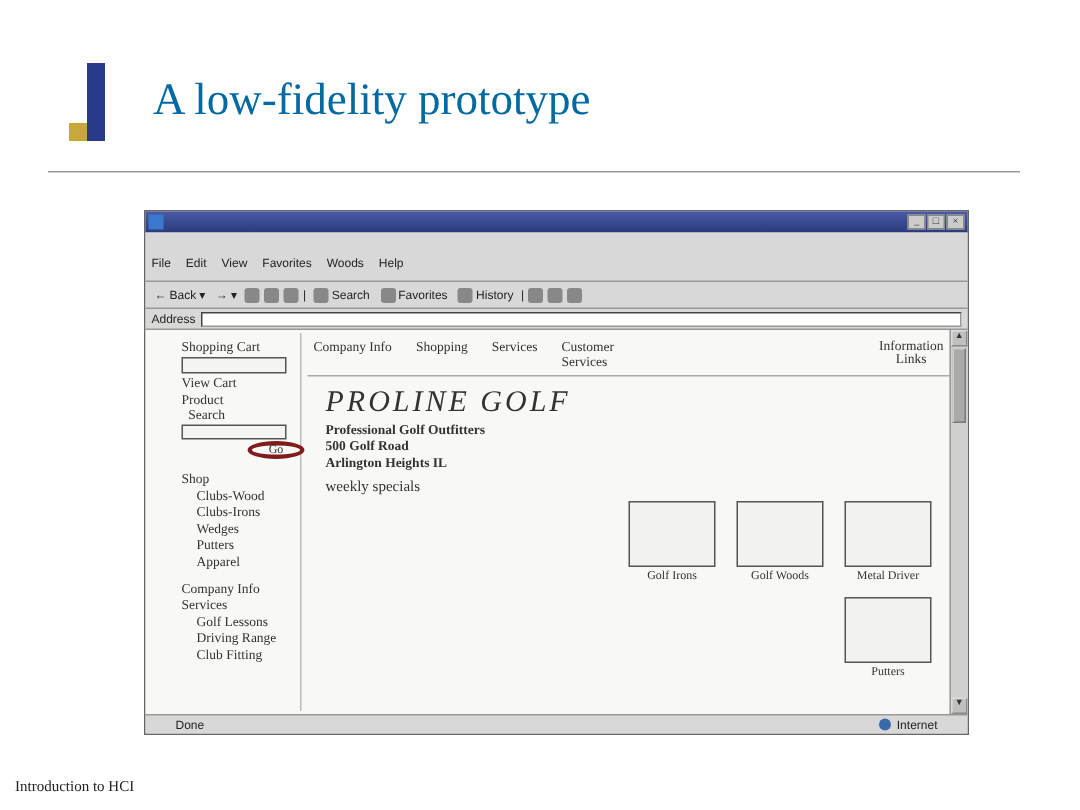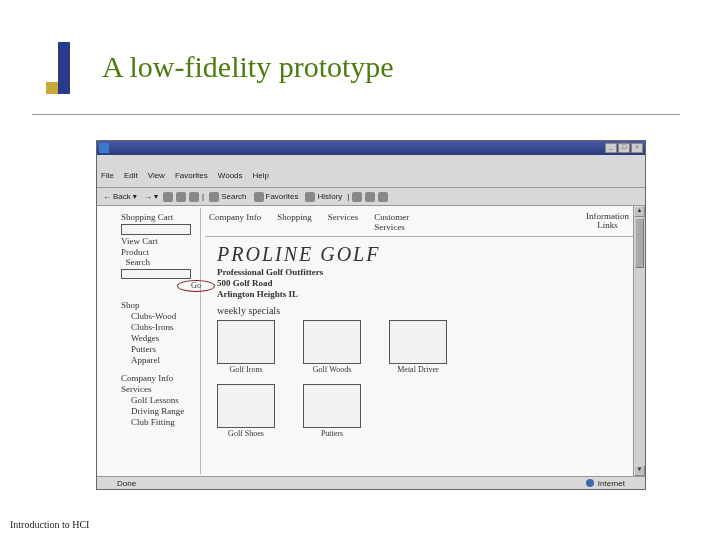--- a/index.html
+++ b/index.html
@@ -33,21 +33,21 @@
   top: 82px;
   width: 12px;
   height: 12px;
   background: #c8a838;
 }
 .slide-title {
   position: absolute;
   left: 102px;
   top: 50px;
   font-size: 30px;
-  color: #4d7c0f;
+  color: #0369a1;
 }
 .footer-text {
   position: absolute;
   left: 10px;
   bottom: 10px;
   font-size: 10px;
   color: #222;
 }
 .browser-frame {
   position: absolute;
@@ -221,29 +221,29 @@
 .sketch-sidebar div { margin-bottom: 1px; }
 .sketch-box {
   border: 1px solid #555;
   height: 11px;
   width: 70px;
   margin: 2px 0;
   background: #f4f4f2;
 }
 .indent { padding-left: 10px; }
 .go-btn {
-  border: 1px solid #7f1d1d;
+  border: 3px solid #7f1d1d;
   border-radius: 50%;
   width: 38px;
   height: 12px;
   display: inline-flex;
   align-items: center;
   justify-content: center;
   font-size: 8px;
-  margin-left: 56px;
+  margin-left: 44px;
   margin-top: -2px;
 }
 .sketch-main {
   position: absolute;
   left: 108px;
   top: 0;
   right: 0;
   bottom: 0;
 }
 .top-nav {
@@ -268,22 +268,23 @@
   font-size: 9px;
   margin-top: 1px;
   font-weight: bold;
 }
 .specials-label {
   font-size: 10px;
   padding: 2px 12px;
 }
 .specials-row {
   display: flex;
-  gap: 28px;
+  gap: 14px;
   padding: 2px 12px;
+  justify-content: flex-end;
 }
 .spec-item {
   display: flex;
   flex-direction: column;
   align-items: center;
 }
 .spec-box {
   width: 58px;
   height: 44px;
   border: 1px solid #555;
@@ -357,20 +358,24 @@
     <span class="tool-btn">
         <span class="tool-icon"></span>
         <span>History</span>
       </span>
     <span>|</span>
     <span class="tool-icon"></span>
     <span class="tool-icon"></span>
     <span class="tool-icon"></span>
   </div>
 
+  <div class="addr-bar">
+    <span>Address</span>
+    <div class="addr-input"></div>
+  </div>
 
   <div class="content-area">
     <div class="sketch">
 
       <div class="vline"></div>
 
       <div class="sketch-sidebar">
         <div>Shopping Cart</div>
         <div class="sketch-box"></div>
         <div>View Cart</div>
@@ -424,24 +429,20 @@
           </div>
           <div class="spec-item">
             <div class="spec-box"></div>
             <div class="spec-label">Metal Driver</div>
           </div>
         </div>
 
         <div class="specials-row" style="margin-top:6px">
           <div class="spec-item">
             <div class="spec-box"></div>
-            <div class="spec-label">Golf Shoes</div>
-          </div>
-          <div class="spec-item">
-            <div class="spec-box"></div>
             <div class="spec-label">Putters</div>
           </div>
         </div>
       </div>
 
     </div>
 
     <div class="scrollbar-v">
       <div class="scroll-arrow" style="top:0">▲</div>
       <div class="scroll-thumb"></div>

